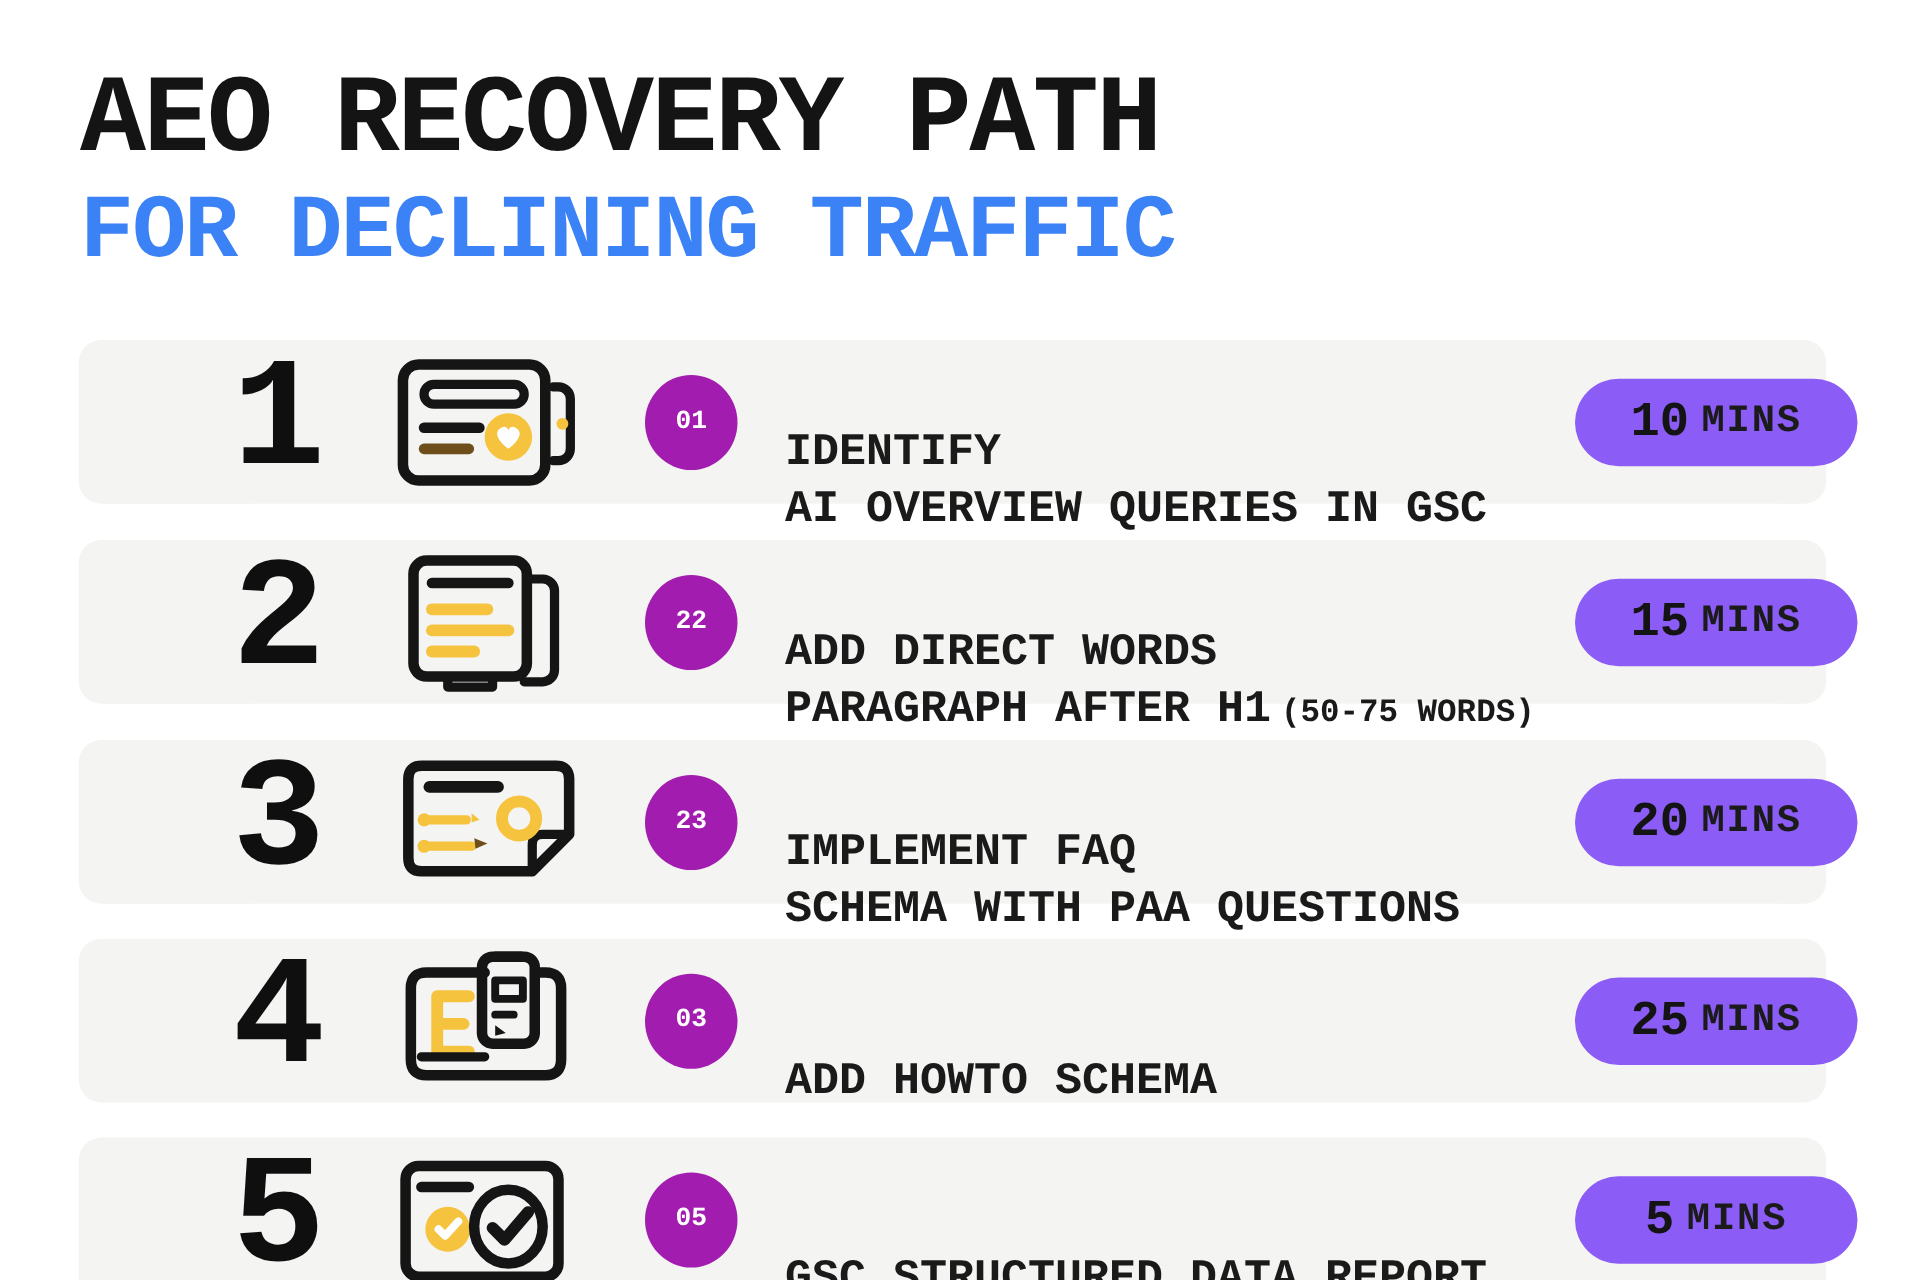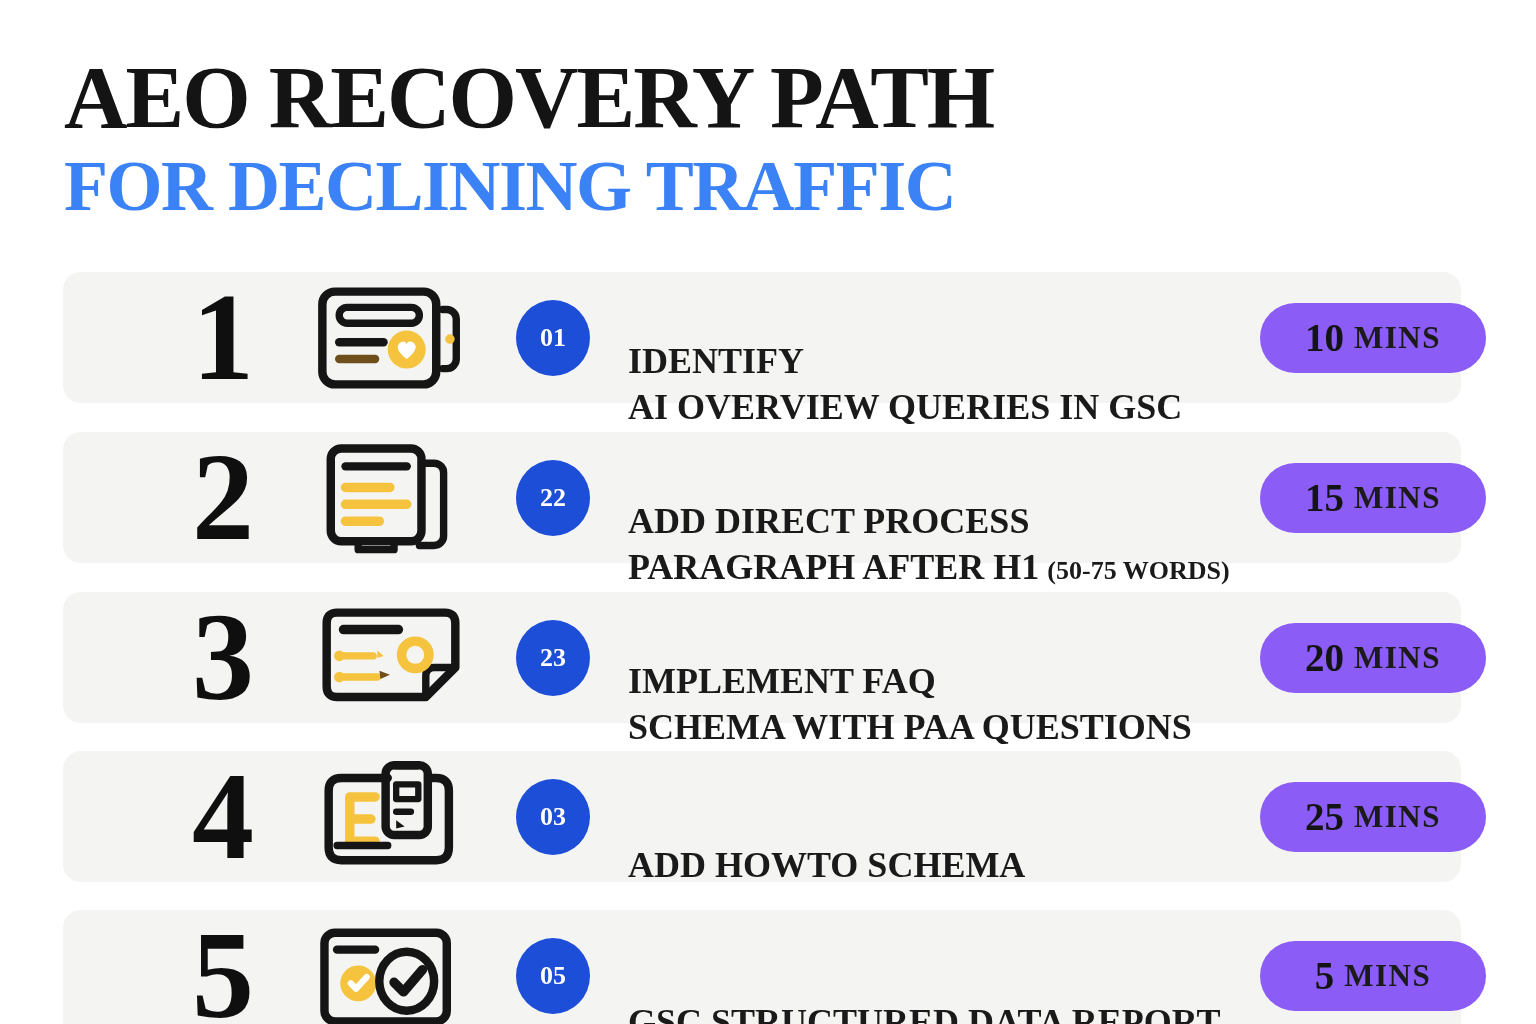--- a/index.html
+++ b/index.html
@@ -1,21 +1,21 @@
 <!DOCTYPE html>
 <html><head>
 <meta charset="utf-8">
 <style>
   html,body{margin:0;padding:0;}
   .canvas{
     position:relative;
     width:1536px;height:1024px;
     background:#ffffff;
     overflow:hidden;
-    font-family:Liberation Serif, serif;
+    font-family:Liberation Mono, monospace;
   }
   .title{
     position:absolute;left:64px;top:54px;
     font-size:88px;font-weight:bold;letter-spacing:-2px;
     color:#141414;line-height:1;white-space:nowrap;
   }
   .subtitle{
     position:absolute;left:64px;top:150px;
     font-size:72px;font-weight:bold;letter-spacing:-1.5px;
     color:#3b82f6;line-height:1;white-space:nowrap;
@@ -31,23 +31,23 @@
     font-size:124px;font-weight:bold;color:#0F0F0F;line-height:1;
   }
   .step-icon{
     position:absolute;left:250px;top:50%;transform:translateY(-50%);
     width:160px;height:116px;
   }
   .step-icon svg{width:100%;height:100%;}
   .badge{
     position:absolute;left:453px;top:50%;transform:translateY(-50%);
     width:74px;height:76px;border-radius:50%;
-    background:#1d4ed8;color:#FFFFFF;
+    background:#a21caf;color:#FFFFFF;
     display:flex;align-items:center;justify-content:center;
-    font-size:26px;font-weight:bold;
+    font-size:21px;font-weight:bold;
   }
   .step-text{
     position:absolute;left:565px;top:50%;transform:translateY(-50%);
     color:#1A1A1A;font-weight:bold;line-height:46px;font-size:36px;
     white-space:nowrap;
     margin-top:48px;
   }
   .suffix{font-size:26px;font-weight:bold;margin-left:8px;text-align:right;}
   .pill{
     position:absolute;left:1197px;top:50%;transform:translateY(-50%);
@@ -101,21 +101,21 @@
         <rect class="ic" x="16" y="8" width="86" height="88" rx="10" stroke-width="8" fill="#ffffff"></rect>
         <path class="ic" stroke-width="7" d="M42,96 v8 h34 v-8"></path>
         <line class="ic" x1="30" y1="25" x2="88" y2="25" stroke-width="8"></line>
         <line class="ic-y" x1="30" y1="45" x2="72" y2="45" stroke-width="9"></line>
         <line class="ic-y" x1="30" y1="61" x2="88" y2="61" stroke-width="9"></line>
         <line class="ic-y" x1="30" y1="77" x2="62" y2="77" stroke-width="9"></line>
       </svg>
     </div>
     <div class="badge">22</div>
     <div class="step-text">
-      <div>ADD DIRECT PROCESS</div>
+      <div>ADD DIRECT WORDS</div>
       <div><span>PARAGRAPH AFTER H1</span><span class="suffix">(50-75 WORDS)</span></div>
     </div>
     <div class="pill">
       <span class="val">15</span>
       <span class="unit">MINS</span>
     </div>
   </div>
 
   <div class="row row-3">
     <div class="step-icon" style="left:248px;">

